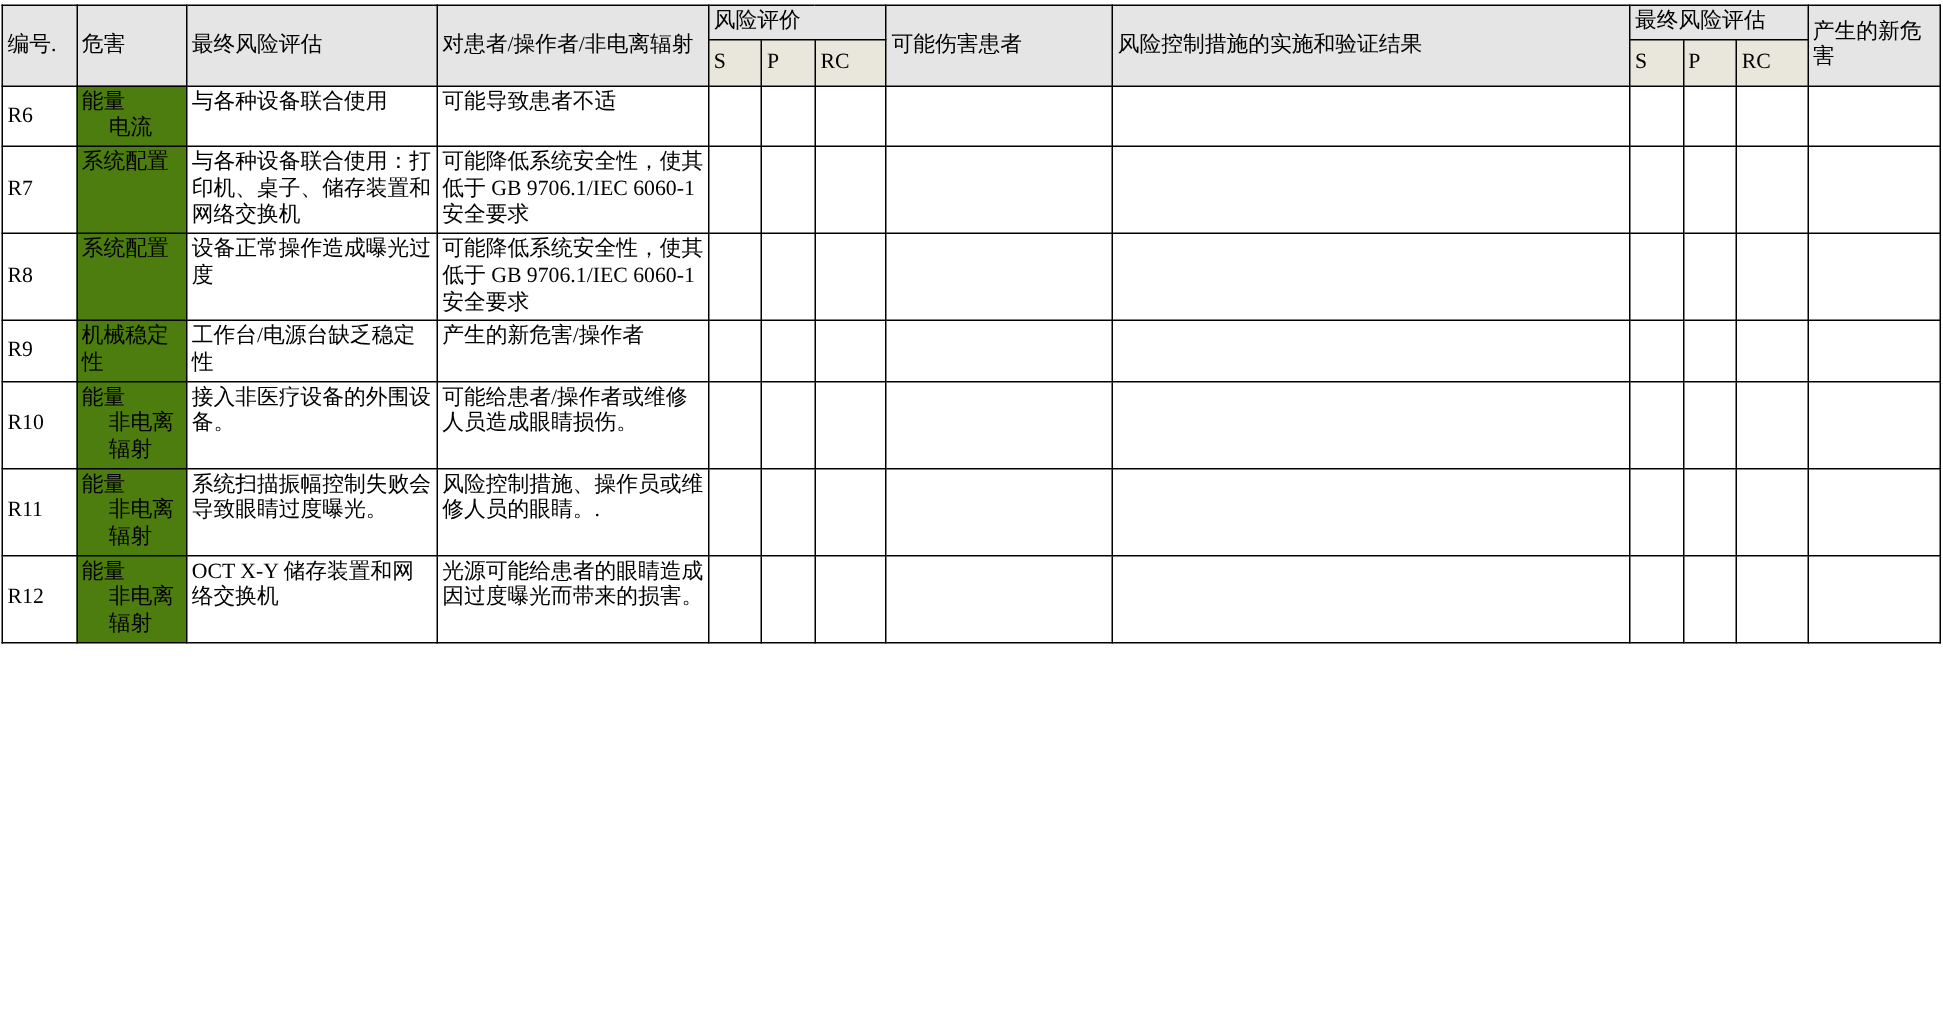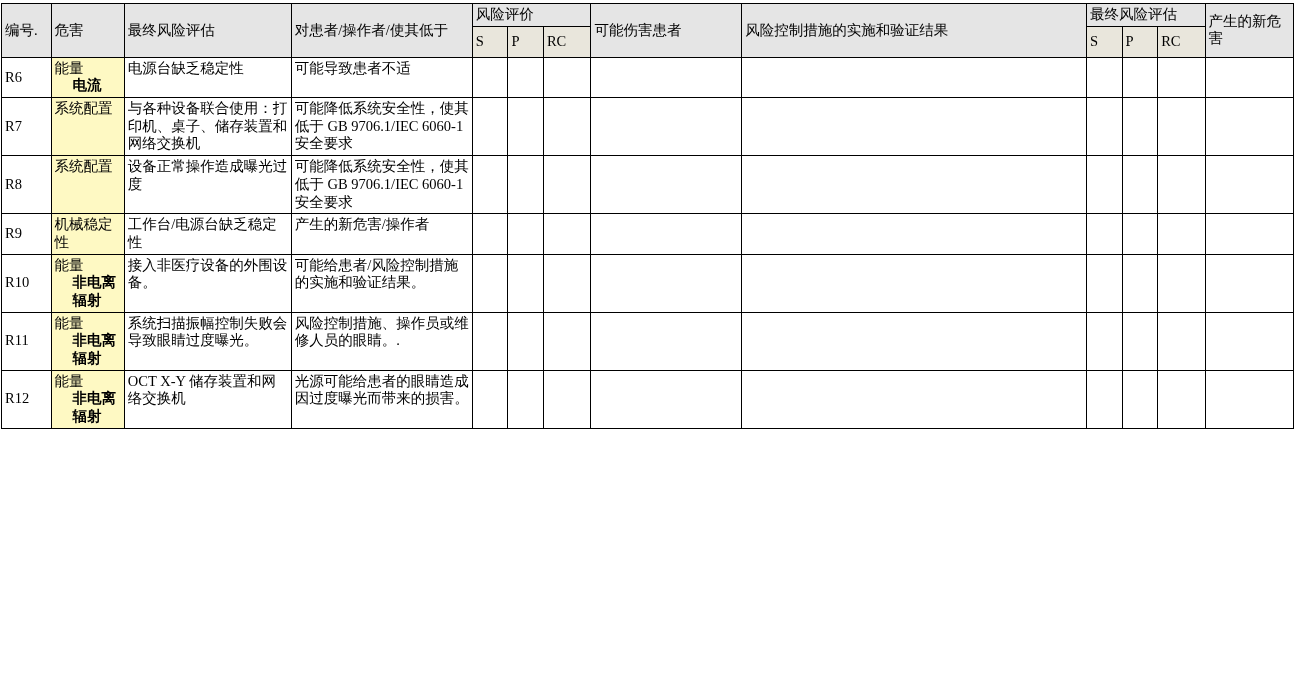--- a/index.html
+++ b/index.html
@@ -45,26 +45,26 @@
     text-align: center;
     vertical-align: middle !important;
     height: 26px;
   }
   .col-id {
     text-align: center;
     vertical-align: middle !important;
     font-size: 15px;
   }
   .col-hazard {
-    background: #fef9c3;
+    background: #4d7c0f;
     font-weight: bold;
     font-size: 14.5px;
   }
   .col-hazard .sub {
-    font-weight: bold;
+    font-weight: normal;
     padding-left: 18px;
   }
   .cell-text {
     font-size: 14.5px;
   }
   
   col.c-id      { width: 46px; }
   col.c-haz     { width: 68px; }
   col.c-cause   { width: 155px; }
   col.c-effect  { width: 168px; }
@@ -95,21 +95,21 @@
     <col class="c-fs">
       <col class="c-fp">
       <col class="c-frc">
     <col class="c-new">
   </colgroup>
   <thead>
     <tr>
       <td class="hdr-cell" rowspan="2">编号.</td>
       <td class="hdr-cell" rowspan="2">危害</td>
       <td class="hdr-cell" rowspan="2">最终风险评估</td>
-      <td class="hdr-cell" rowspan="2">对患者/操作者/使其低于</td>
+      <td class="hdr-cell" rowspan="2">对患者/操作者/非电离辐射</td>
       <td class="hdr-cell" colspan="3">风险评价</td>
       <td class="hdr-cell" rowspan="2">可能伤害患者</td>
       <td class="hdr-cell" rowspan="2">风险控制措施的实施和验证结果</td>
       <td class="hdr-cell" colspan="3">最终风险评估</td>
       <td class="hdr-cell" rowspan="2">产生的新危害</td>
     </tr>
     <tr>
       <td class="hdr-sub">S</td>
       <td class="hdr-sub">P</td>
       <td class="hdr-sub">RC</td>
@@ -119,21 +119,21 @@
     </tr>
   </thead>
   <tbody>
 
     <tr>
       <td class="col-id">R6</td>
       <td class="col-hazard">
         <div>能量</div>
         <div class="sub">电流</div>
       </td>
-      <td class="cell-text">电源台缺乏稳定性</td>
+      <td class="cell-text">与各种设备联合使用</td>
       <td class="cell-text">可能导致患者不适</td>
       <td class="col-id"></td>
       <td class="col-id"></td>
       <td class="col-id"></td>
       <td class="cell-text"></td>
       <td class="cell-text"></td>
       <td class="col-id"></td>
       <td class="col-id"></td>
       <td class="col-id"></td>
       <td class="cell-text"></td>
@@ -196,21 +196,21 @@
       <td class="cell-text"></td>
     </tr>
 
     <tr>
       <td class="col-id">R10</td>
       <td class="col-hazard">
         <div>能量</div>
         <div class="sub">非电离辐射</div>
       </td>
       <td class="cell-text">接入非医疗设备的外围设备。</td>
-      <td class="cell-text">可能给患者/风险控制措施的实施和验证结果。</td>
+      <td class="cell-text">可能给患者/操作者或维修人员造成眼睛损伤。</td>
       <td class="col-id"></td>
       <td class="col-id"></td>
       <td class="col-id"></td>
       <td class="cell-text"></td>
       <td class="cell-text"></td>
       <td class="col-id"></td>
       <td class="col-id"></td>
       <td class="col-id"></td>
       <td class="cell-text"></td>
     </tr>

